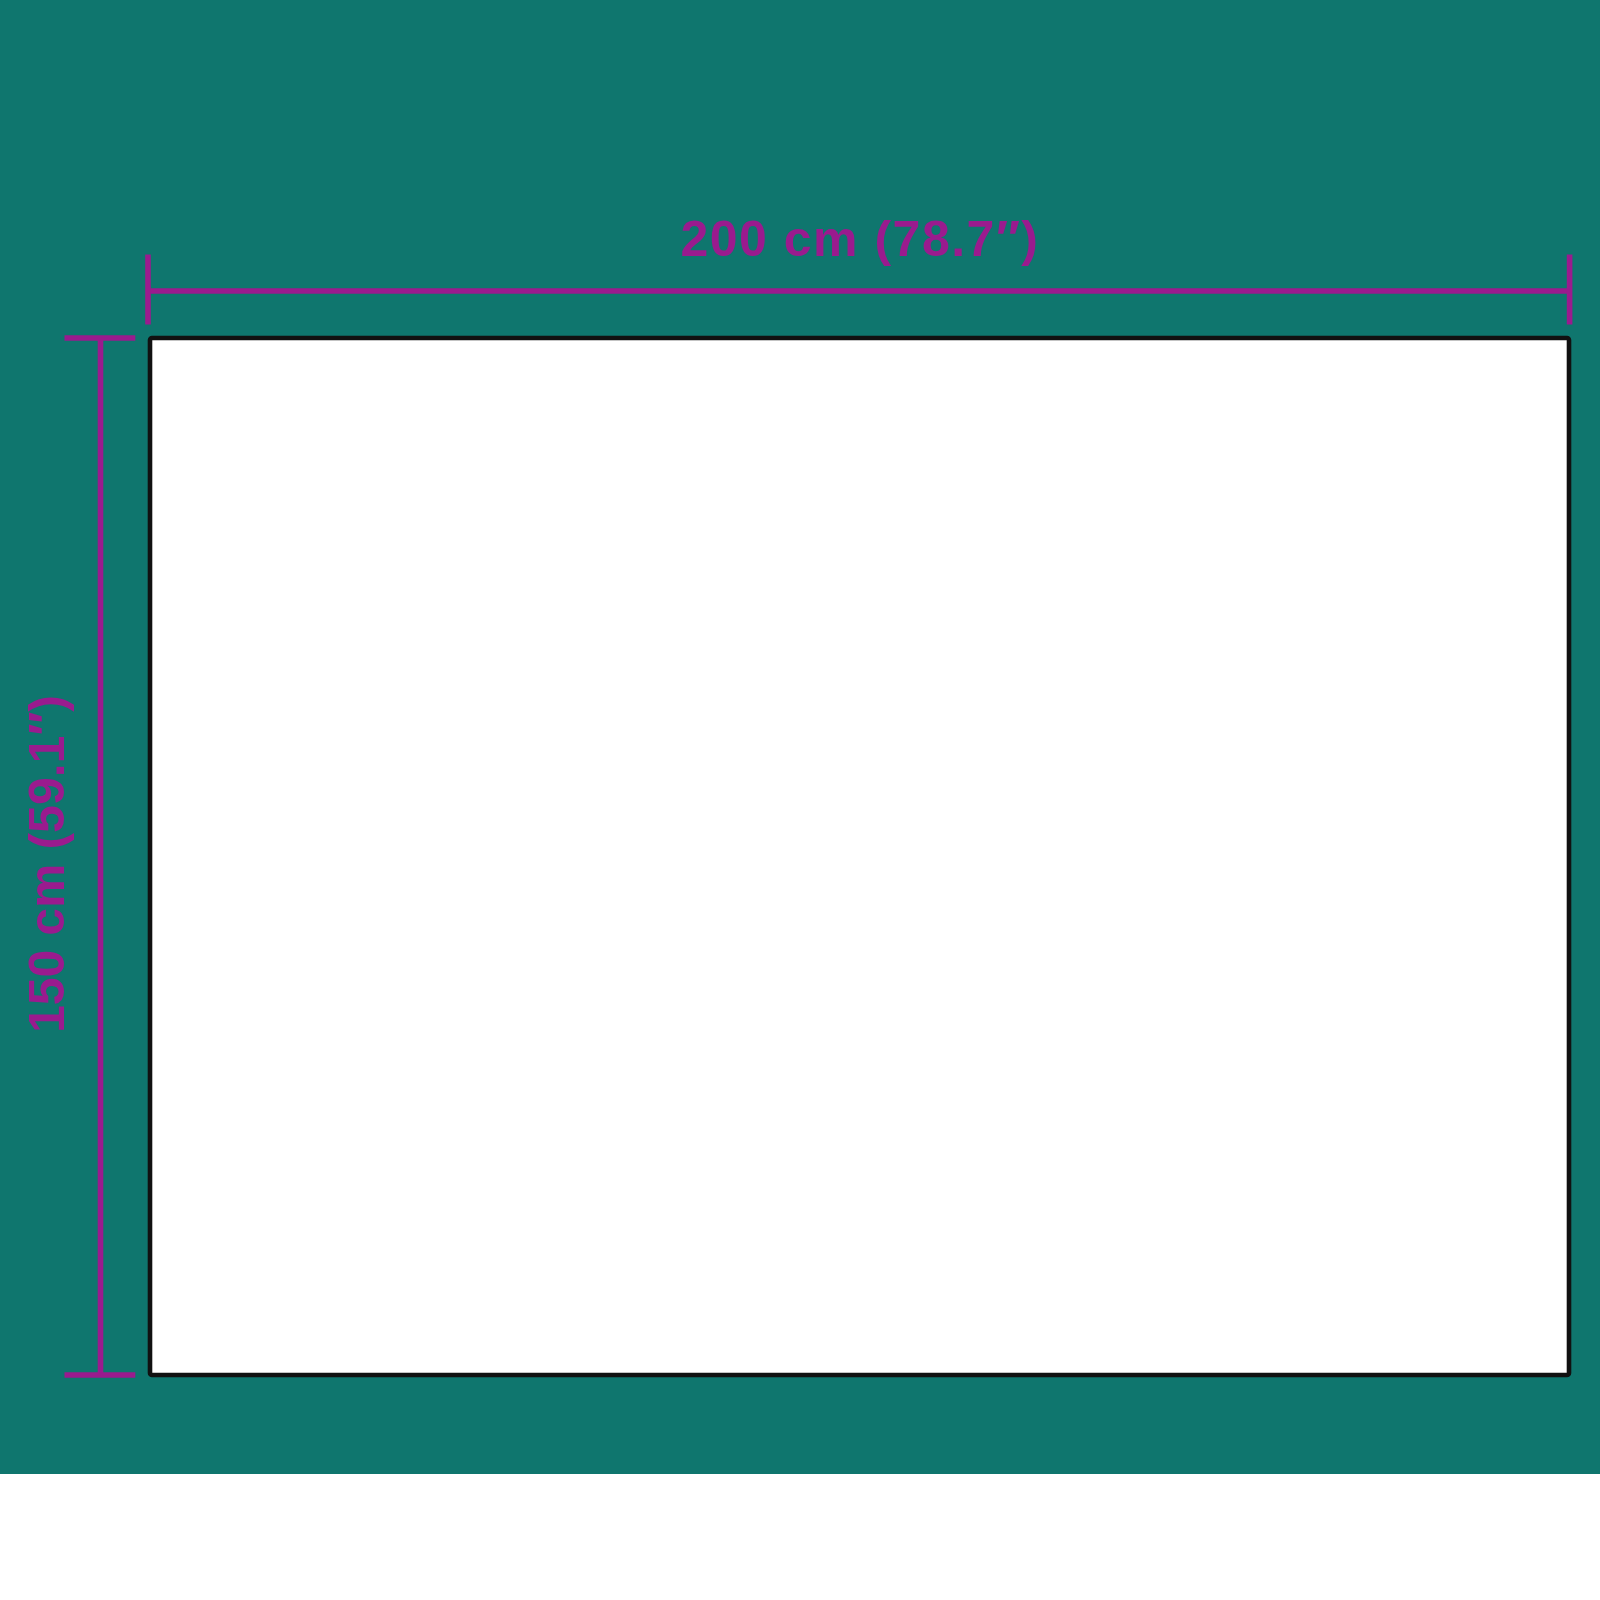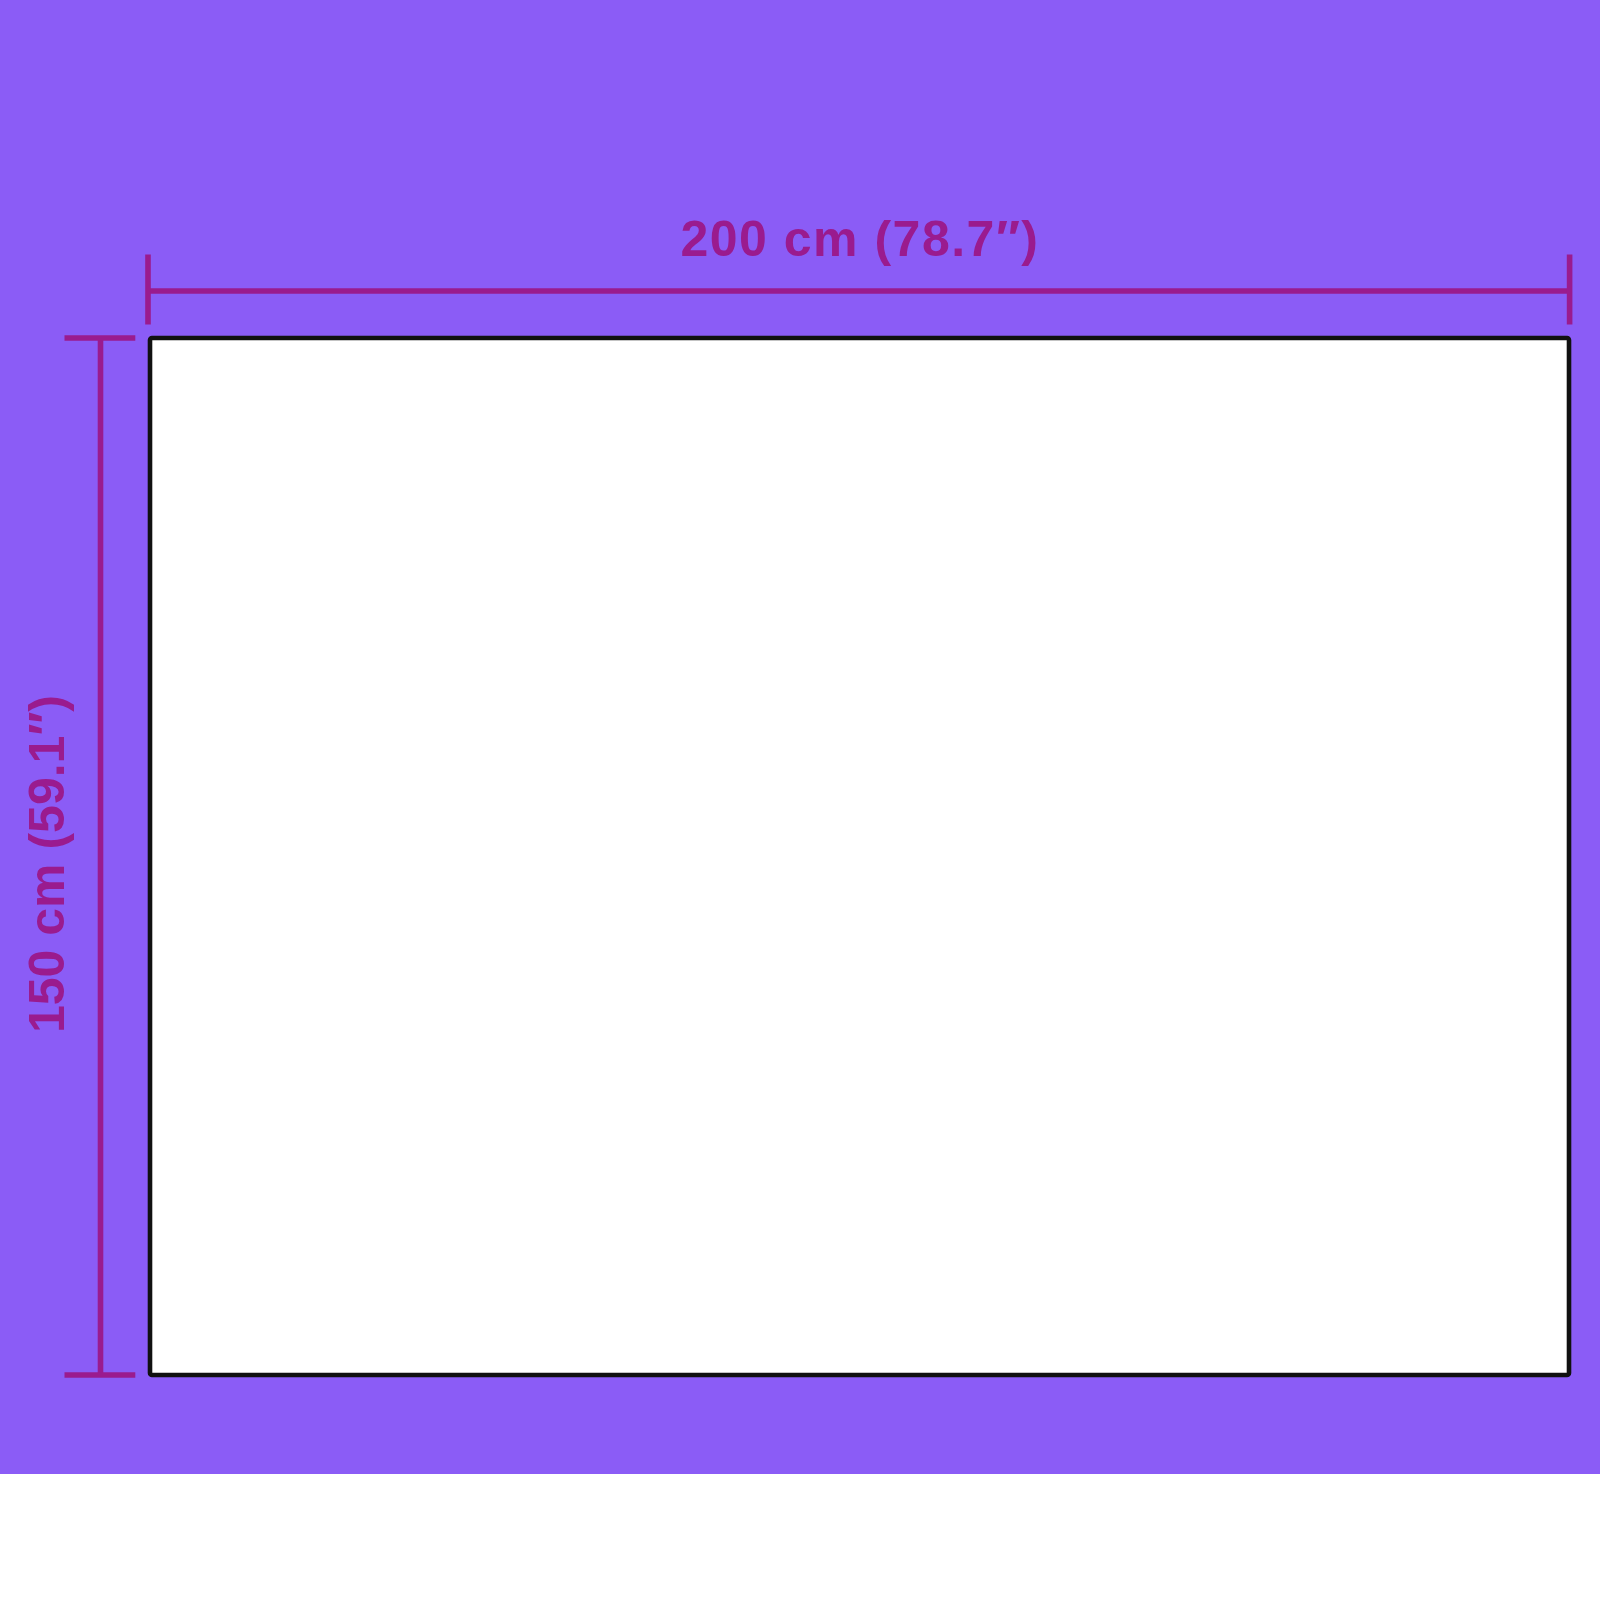--- a/index.html
+++ b/index.html
@@ -1,16 +1,16 @@
 <!DOCTYPE html>
 <html><head>
 <meta charset="utf-8">
 <style>
   html,body{margin:0;padding:0;background:#ffffff;}
-  .page{position:relative;width:1600px;height:1474px;background:#8b5cf6;overflow:hidden;}
+  .page{position:relative;width:1600px;height:1474px;background:#0f766e;overflow:hidden;}
   svg{display:block;}
 </style>
 </head>
 <body>
 
 <div class="page">
 <svg width="1600" height="1600" viewBox="0 0 1600 1600" xmlns="http://www.w3.org/2000/svg">
 
   <rect x="150" y="338" width="1419" height="1037" fill="#ffffff" stroke="#111111" stroke-width="4.6" rx="2" ry="2"></rect>
 

